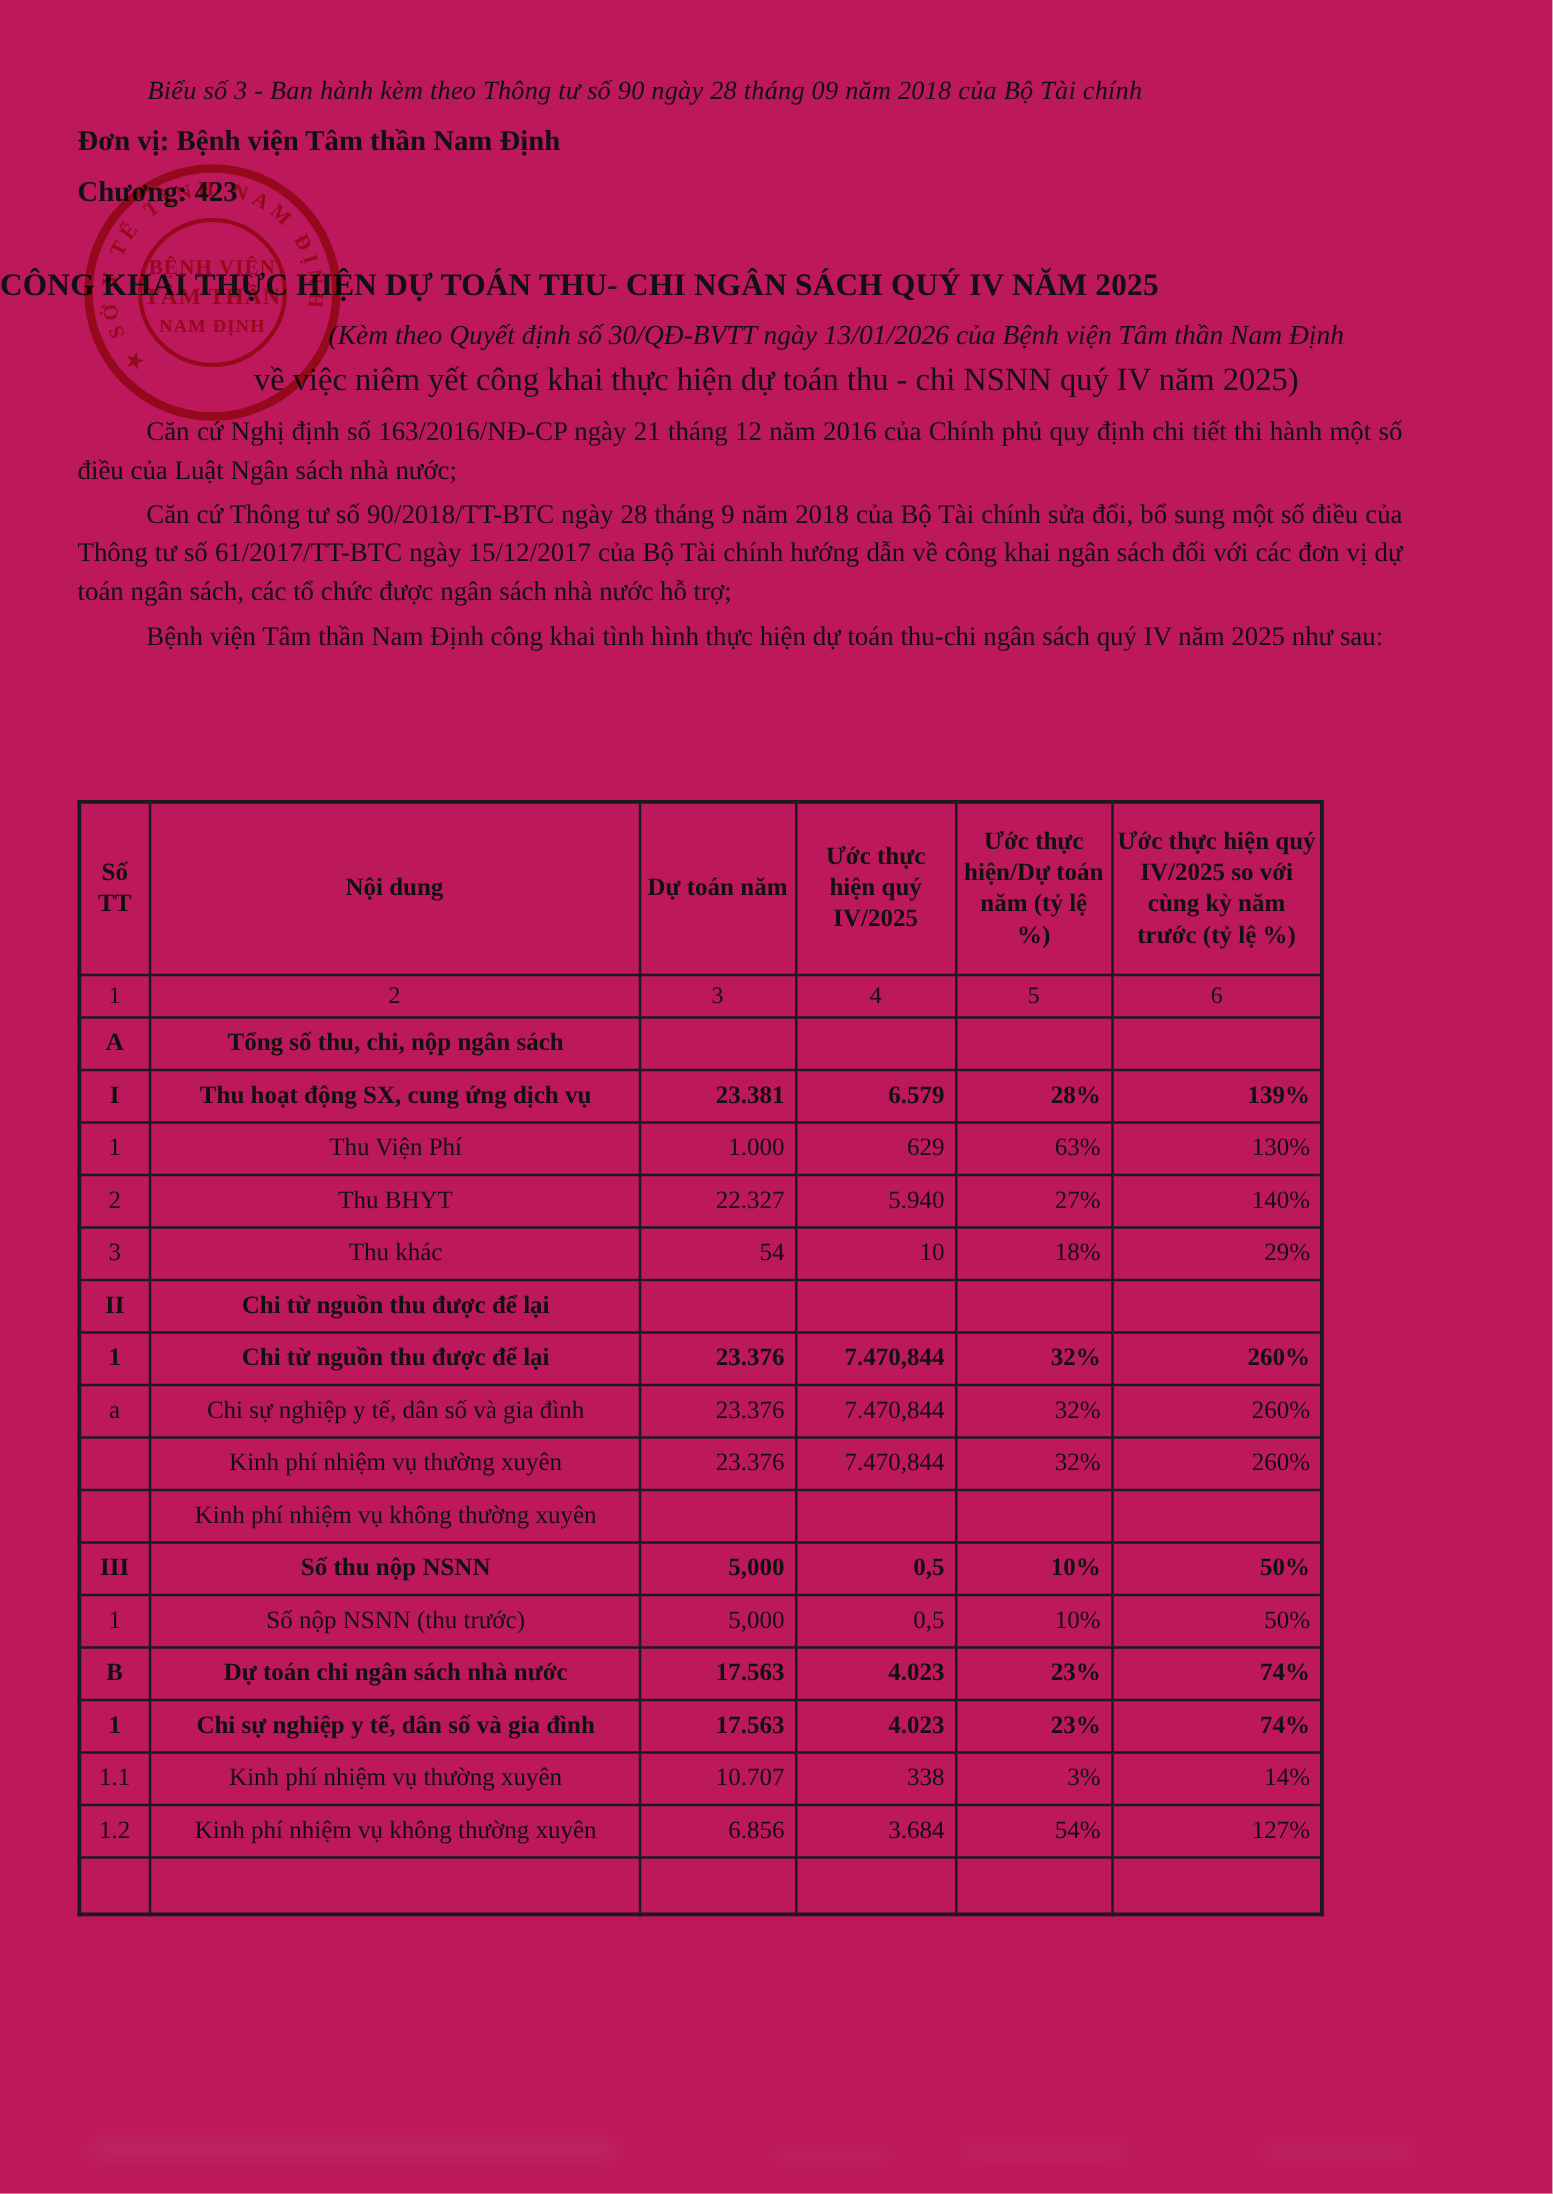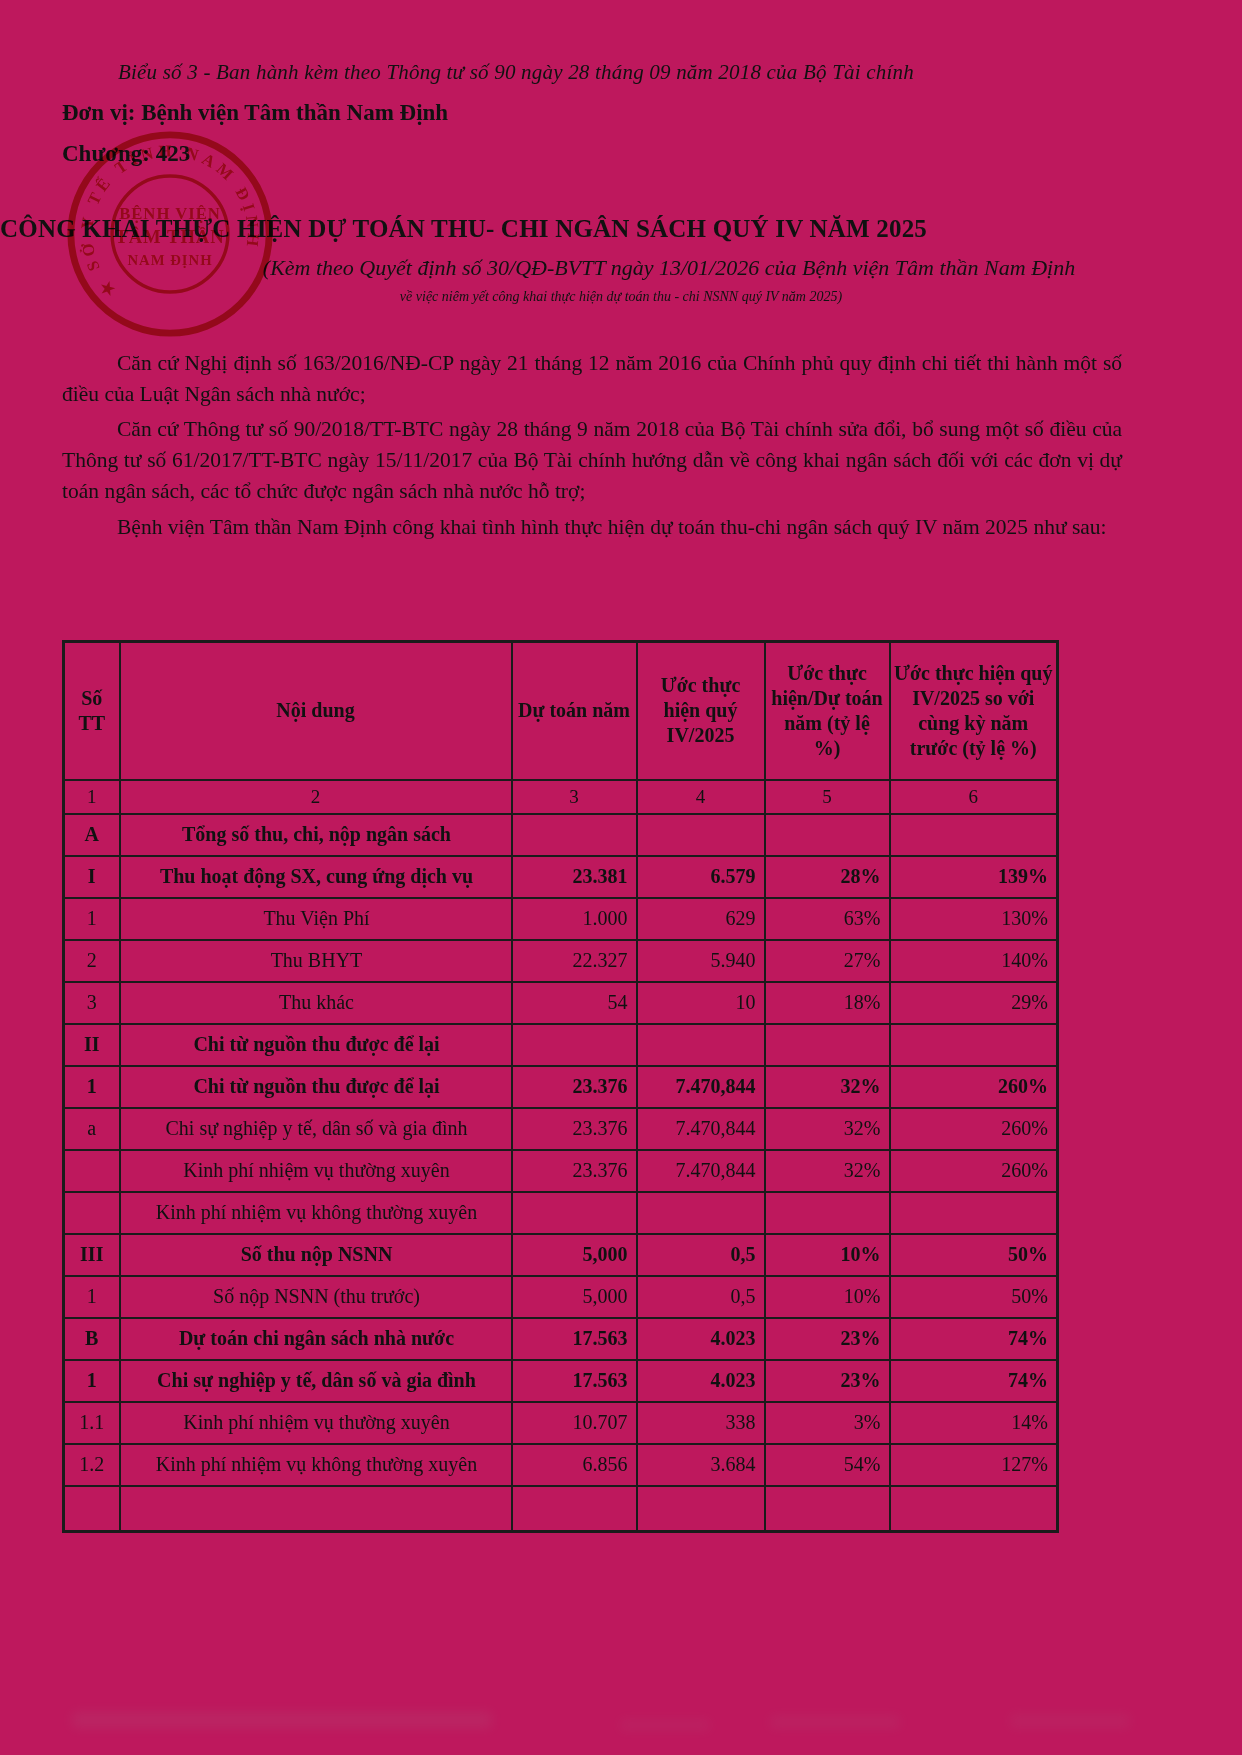--- a/index.html
+++ b/index.html
@@ -34,24 +34,24 @@
     position:absolute; left:0; top:215px; width:1242px;
     text-align:left; font-weight:bold; font-size:25px;
     letter-spacing:.2px;
   }
   .doc-sub1 {
     position:absolute; left:0; top:255px; width:1242px;
     text-align:center; font-style:italic; font-size:22px;padding-left:48px;
   }
   .doc-sub2 {
     position:absolute; left:0; top:289px; width:1242px;
-    text-align:center; font-style:italic; font-size:14px;
+    text-align:center; font-size:26px;
   }
   .body-text {
-    position:absolute; left:62px; top:348px; width:1060px;
+    position:absolute; left:62px; top:330px; width:1060px;
     font-size:21.5px; line-height:1.43; text-align:justify;
   }
   .body-text p { margin:0 0 5px 0; text-indent:55px; }
   .dv-note {
     position:absolute; left:62px; top:601px; width:996px;
     text-align:right; font-style:italic; font-size:20px;
   }
   table.budget {
     position:absolute; left:62px; top:640px;
     width:996px; border-collapse:collapse; table-layout:fixed;
@@ -112,21 +112,21 @@
       <text x="110" y="142" font-size="15" letter-spacing="1">NAM ĐỊNH</text>
     </g>
   </svg>
 
   <div class="doc-title">CÔNG KHAI THỰC HIỆN DỰ TOÁN THU- CHI NGÂN SÁCH QUÝ IV NĂM 2025</div>
   <div class="doc-sub1">(Kèm theo Quyết định số 30/QĐ-BVTT ngày 13/01/2026 của Bệnh viện Tâm thần Nam Định</div>
   <div class="doc-sub2">về việc niêm yết công khai thực hiện dự toán thu - chi NSNN quý IV năm 2025)</div>
 
   <div class="body-text">
     <p>Căn cứ Nghị định số 163/2016/NĐ-CP ngày 21 tháng 12 năm 2016 của Chính phủ quy định chi tiết thi hành một số điều của Luật Ngân sách nhà nước;</p>
-    <p>Căn cứ Thông tư số 90/2018/TT-BTC ngày 28 tháng 9 năm 2018 của Bộ Tài chính sửa đổi, bổ sung một số điều của Thông tư số 61/2017/TT-BTC ngày 15/11/2017 của Bộ Tài chính hướng dẫn về công khai ngân sách đối với các đơn vị dự toán ngân sách, các tổ chức được ngân sách nhà nước hỗ trợ;</p>
+    <p>Căn cứ Thông tư số 90/2018/TT-BTC ngày 28 tháng 9 năm 2018 của Bộ Tài chính sửa đổi, bổ sung một số điều của Thông tư số 61/2017/TT-BTC ngày 15/12/2017 của Bộ Tài chính hướng dẫn về công khai ngân sách đối với các đơn vị dự toán ngân sách, các tổ chức được ngân sách nhà nước hỗ trợ;</p>
     <p>Bệnh viện Tâm thần Nam Định công khai tình hình thực hiện dự toán thu-chi ngân sách quý IV năm 2025 như sau:</p>
   </div>
 
 
   <table class="budget">
     <colgroup>
       <col class="col-stt">
         <col class="col-nd">
         <col class="col-dt">
       <col class="col-uth">

